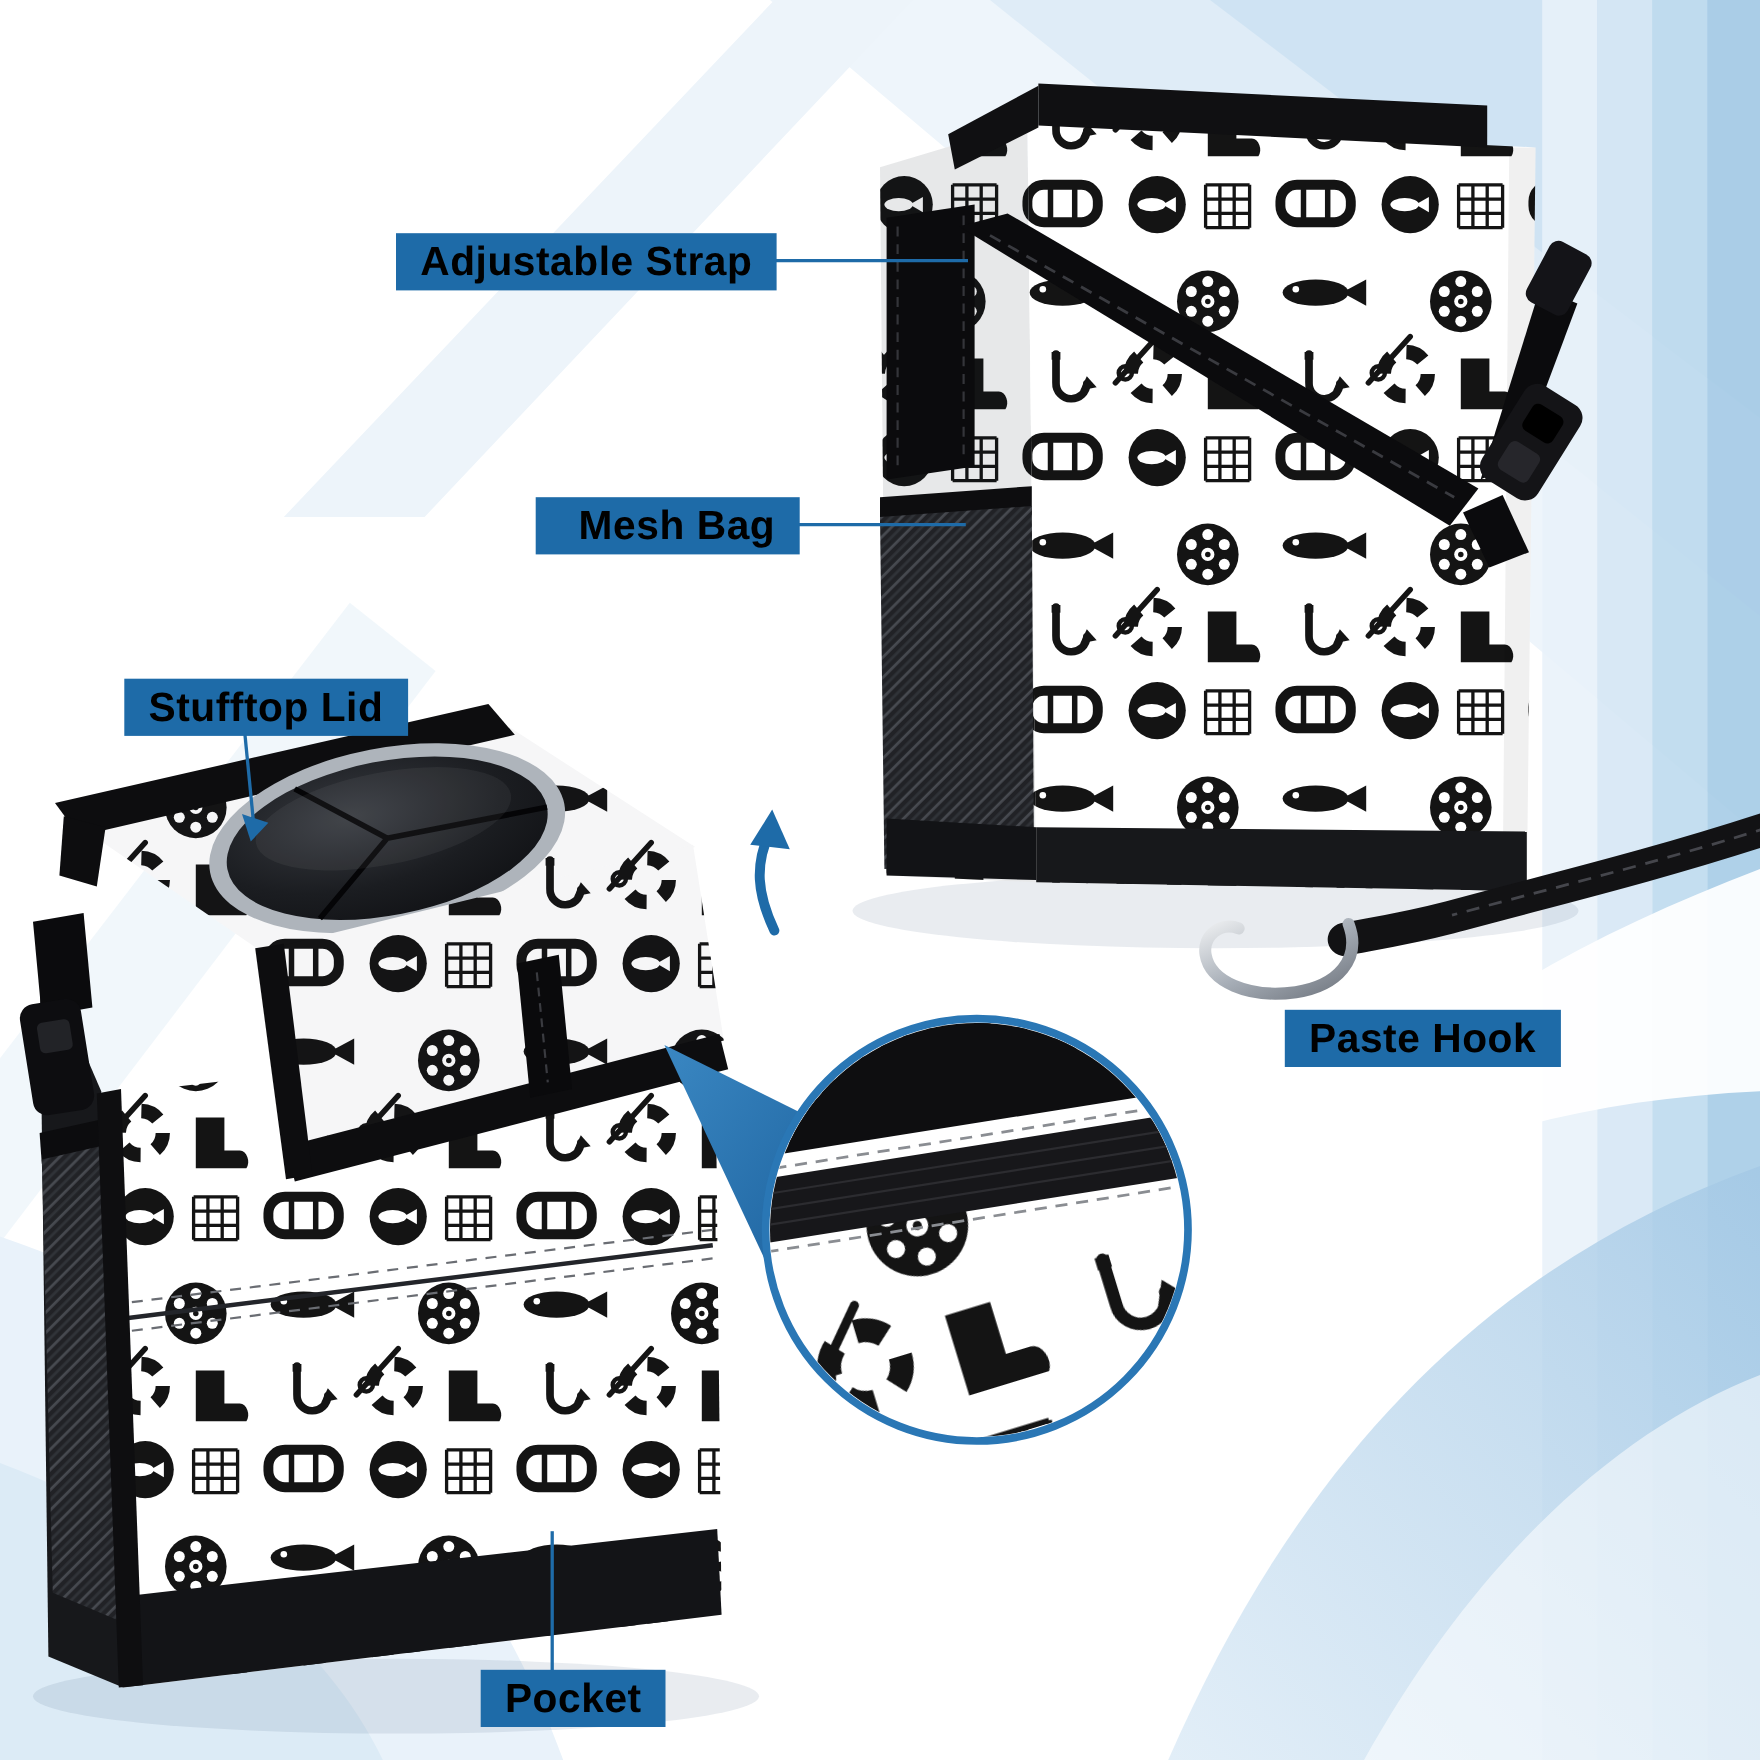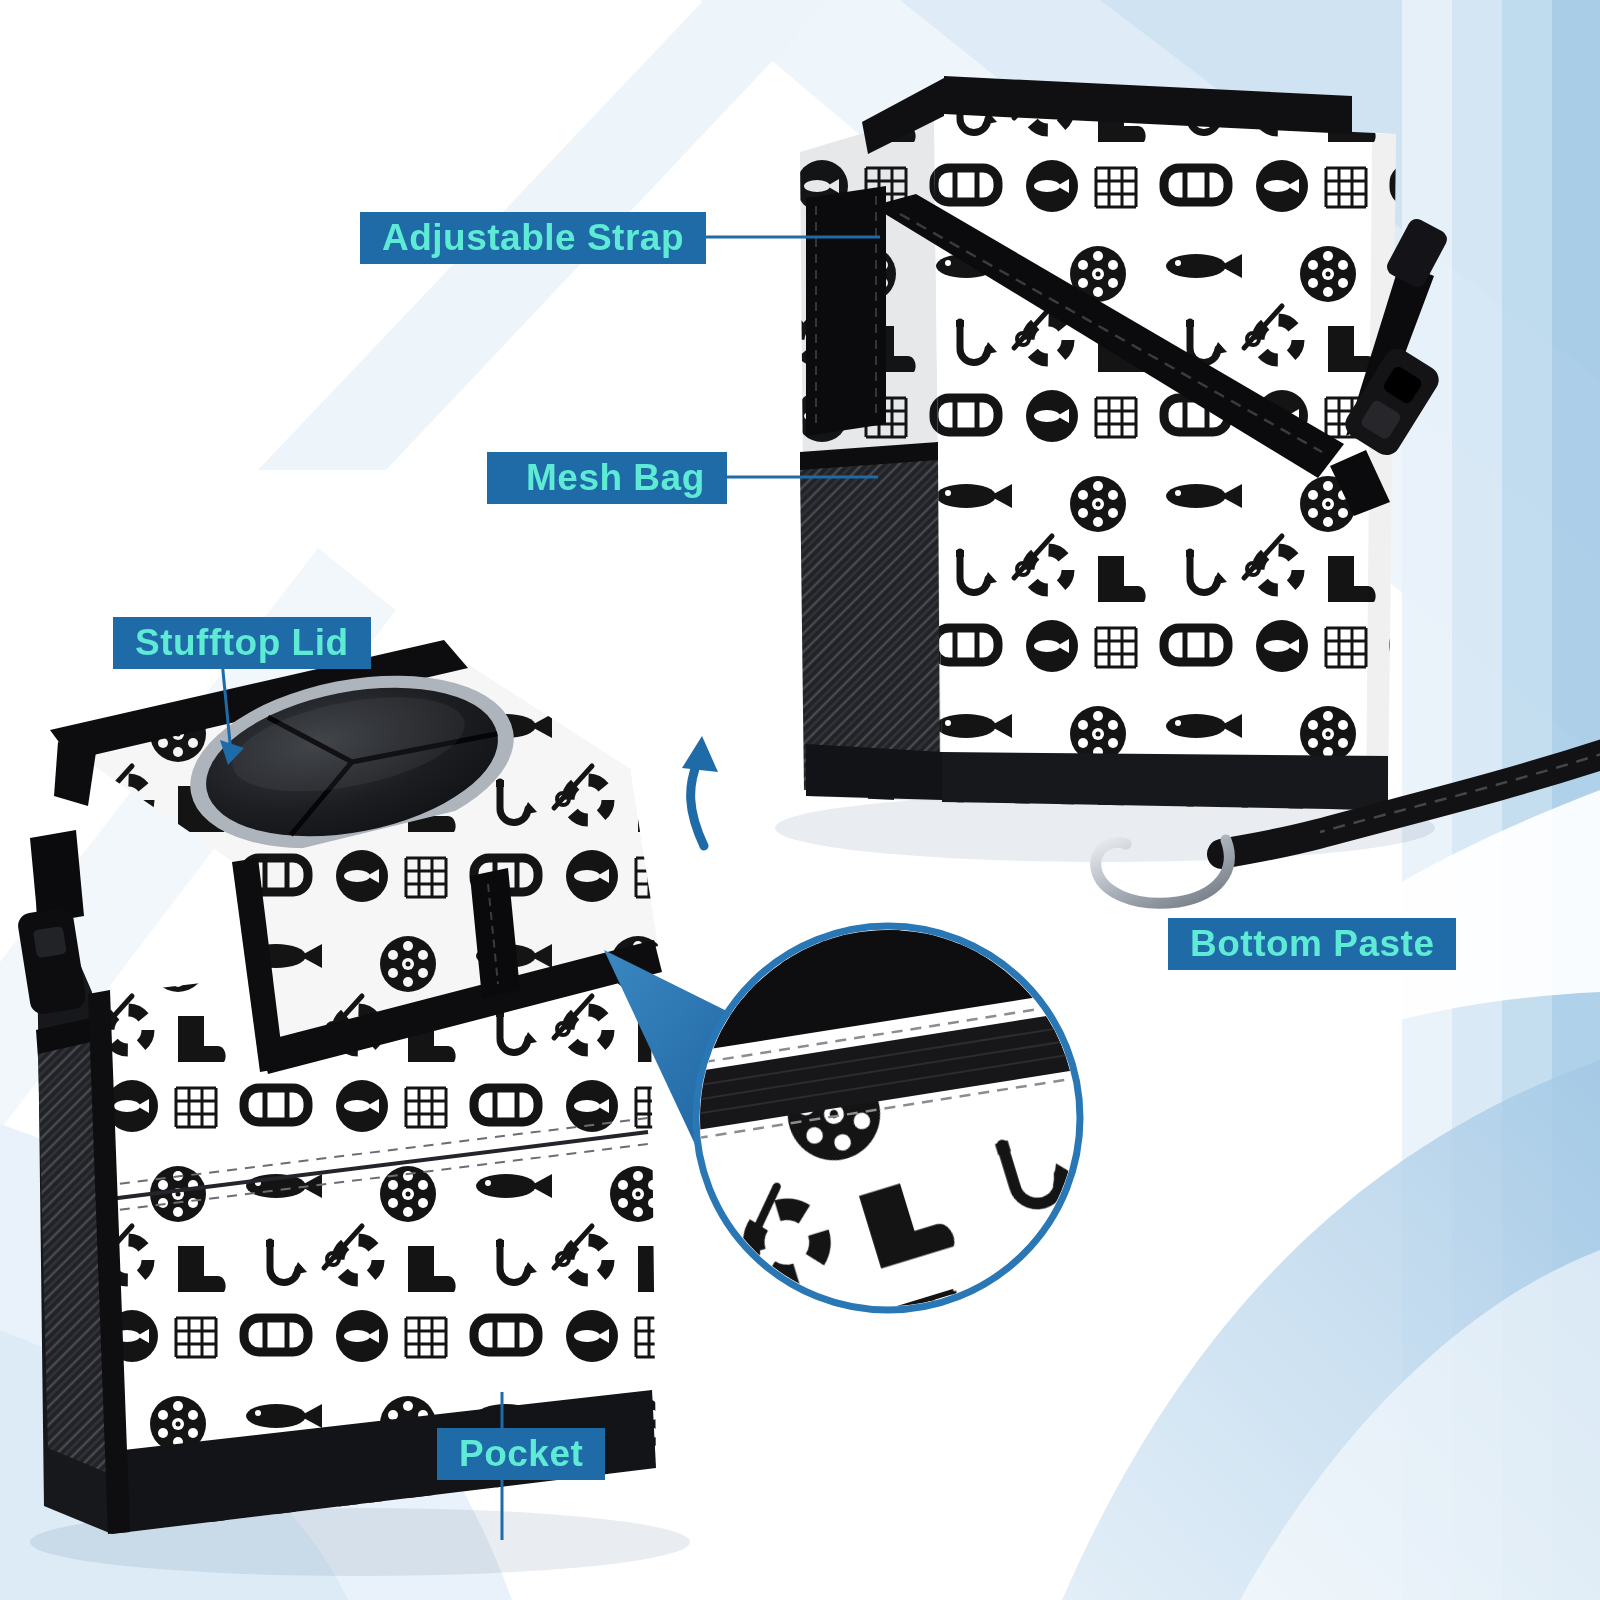--- a/index.html
+++ b/index.html
@@ -4,21 +4,21 @@
 <style>
   html,body{margin:0;padding:0;background:#ffffff;}
   :root{--accent:#1e6ba8;}
   .stage{
     position:relative;width:1600px;height:1600px;overflow:hidden;background:#ffffff;
     font-family:"Liberation Sans",sans-serif;
   }
   .stage svg.art{position:absolute;left:0;top:0;}
   .callout{
     position:absolute;display:flex;align-items:center;justify-content:center;
-    background:var(--accent);color:#5eead4;font-size:37px;font-weight:600;
+    background:var(--accent);color:#000000;font-size:37px;font-weight:600;
     height:52px;padding:0 22px;letter-spacing:.5px;white-space:nowrap;z-index:5;
   }
   .conn{stroke:var(--accent);stroke-width:3;fill:none;}
   .connfill{fill:var(--accent);}
 </style>
 </head>
 <body>
 
 <div class="stage">
 
@@ -240,16 +240,16 @@
     <line class="conn" x1="580" y1="477" x2="878" y2="477"></line>
     <line class="conn" x1="218" y1="620" x2="231" y2="753"></line>
     <polygon class="connfill" points="220,740 244,748 228,765"></polygon>
     <line class="conn" x1="502" y1="1392" x2="502" y2="1540"></line>
   </g>
 </svg>
 
 <div class="callout" style="left:360px;top:212px;">Adjustable Strap</div>
 <div class="callout" style="left:487px;top:452px;padding-left:39px;">Mesh Bag</div>
 <div class="callout" style="left:113px;top:597px;margin-top:20px;">Stufftop Lid</div>
-<div class="callout" style="left:1168px;top:918px;">Bottom Paste</div>
-<div class="callout" style="left:437px;top:1428px;">Pocket</div>
+<div class="callout" style="left:1168px;top:918px;">Paste Hook</div>
+<div class="callout" style="left:437px;top:1518px;">Pocket</div>
 
 </div>
 
 </body></html>

